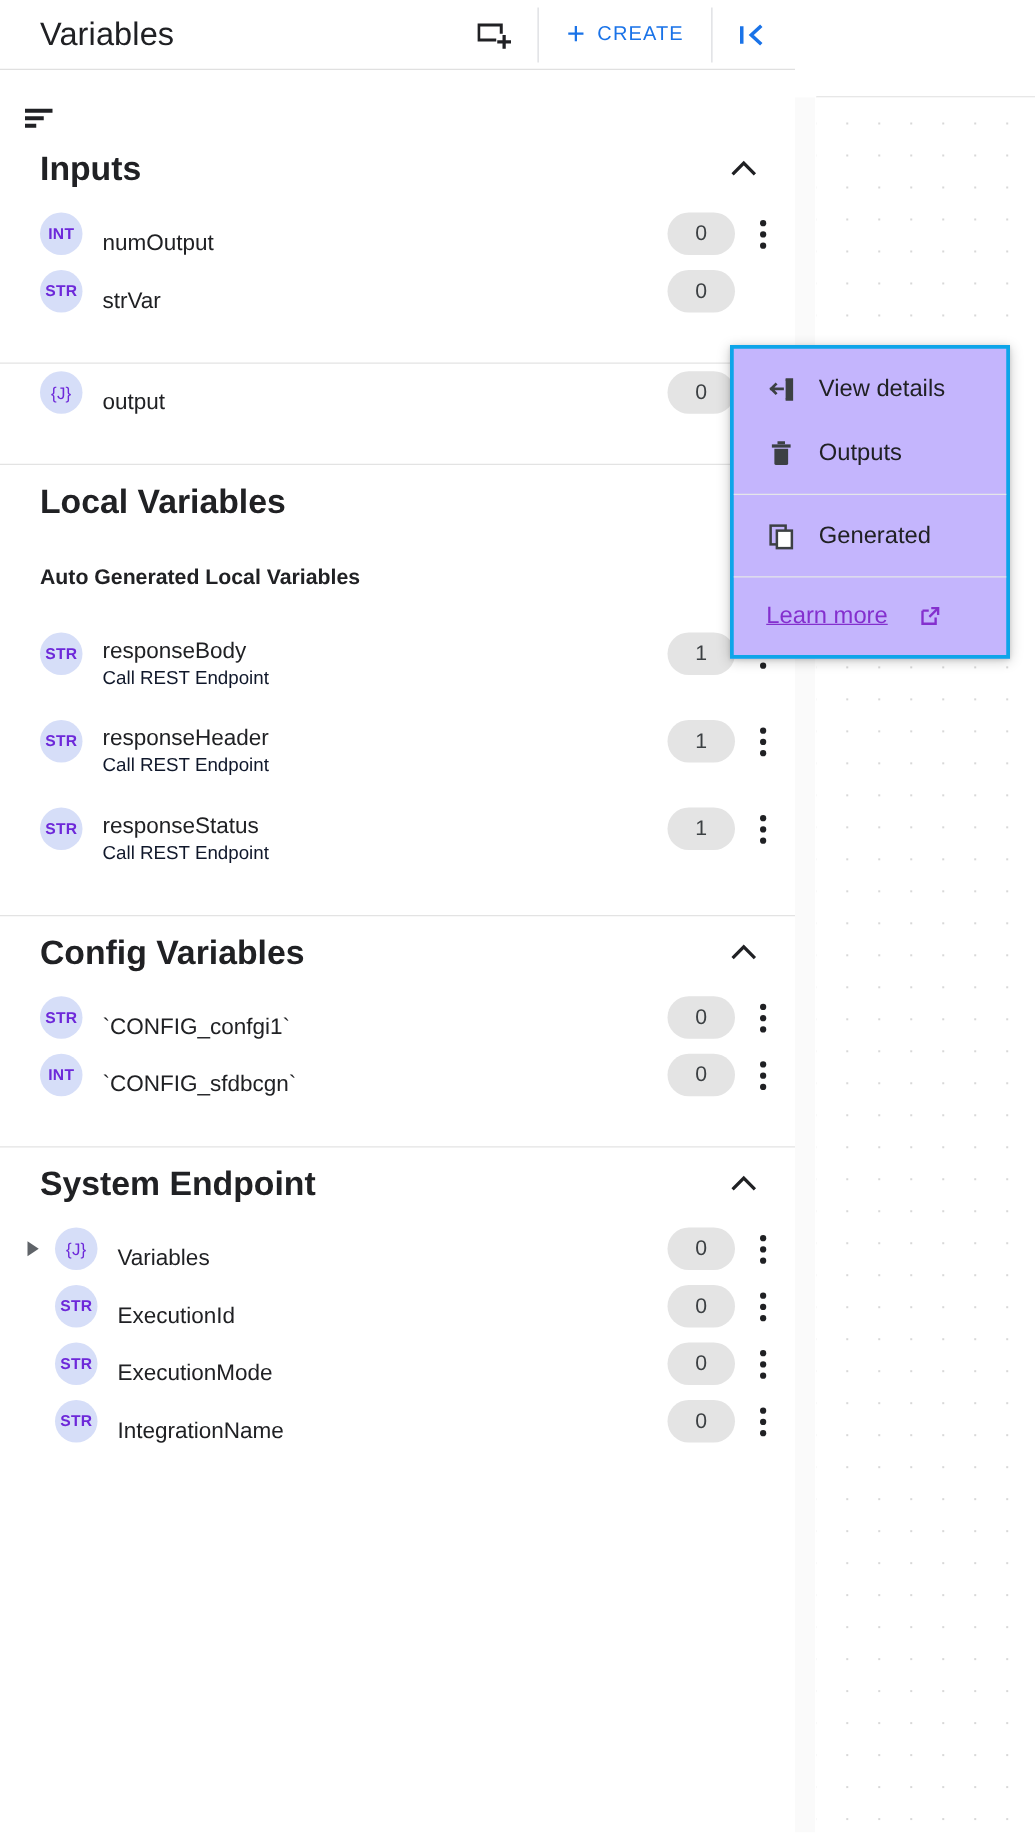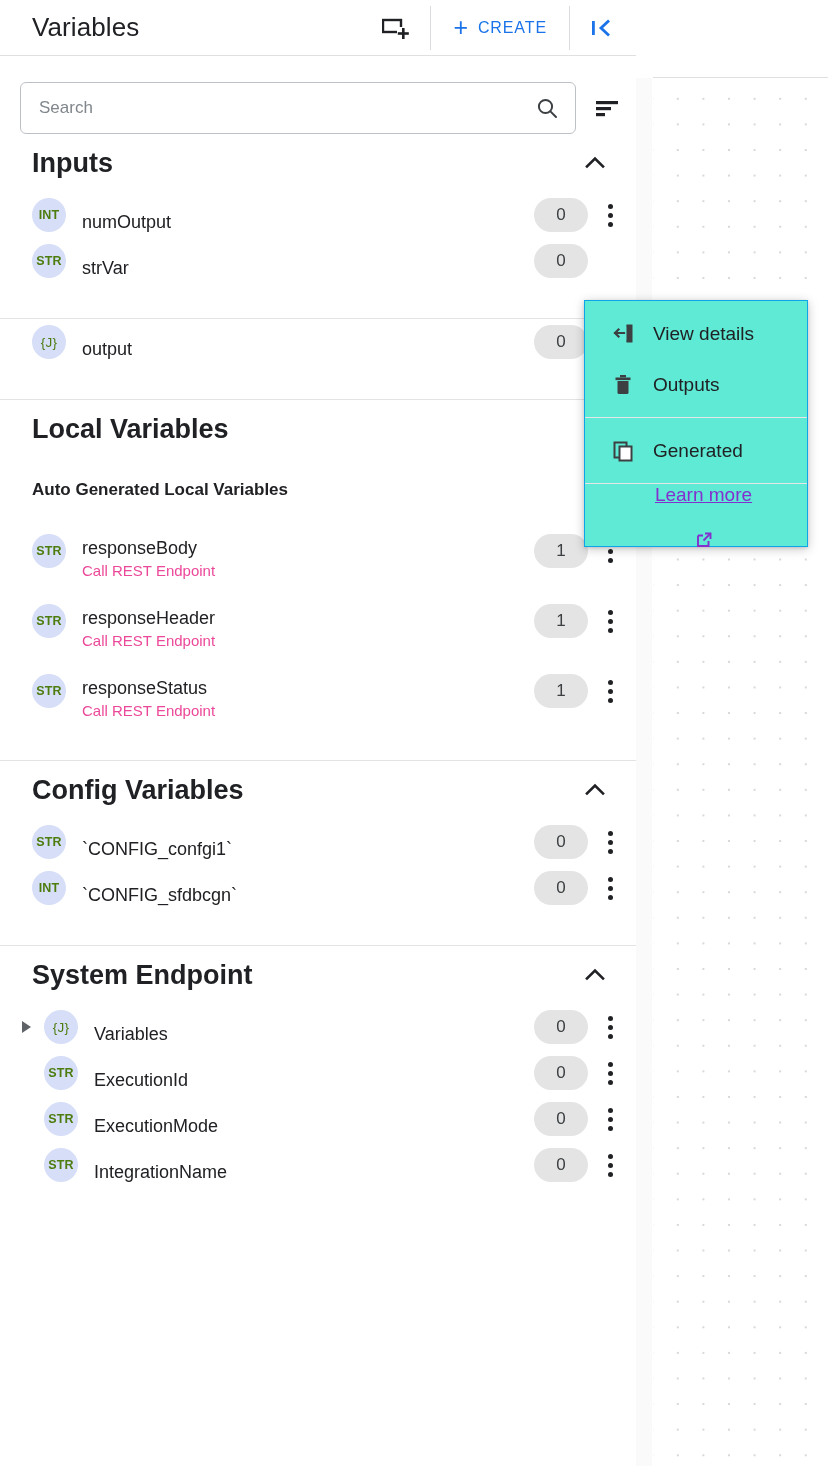--- a/index.html
+++ b/index.html
@@ -108,61 +108,61 @@
   .row .expander {
     width: 22px; display: flex; align-items: center; justify-content: flex-start;
     margin-left: -10px;
   }
   .tri {
     width: 0; height: 0; border-left: 9px solid #5f6368;
     border-top: 6px solid transparent; border-bottom: 6px solid transparent;
   }
   .badge {
     width: 34px; height: 34px; min-width: 34px; border-radius: 50%;
-    background: #d6def8; color: #4d7c0f;
+    background: #d6def8; color: #6d28d9;
     font-size: 12.5px; font-weight: 700; letter-spacing: .2px;
     display: flex; align-items: center; justify-content: center;
   }
   .badge.json { font-size: 13.5px; font-weight: 500; }
   .row-texts { margin-left: 16px; display: flex; flex-direction: column; justify-content: center; margin-top: 14px; }
   .row-name { font-size: 18px; color: #202124; line-height: 1.25; }
-  .row-sub { font-size: 15px; color: #ec4899; margin-top: 3px; }
+  .row-sub { font-size: 15px; color: #0f172a; margin-top: 3px; }
   .row-right {
     position: absolute; right: 12px; display: flex; align-items: center; gap: 8px;
   }
   .count-pill {
     min-width: 54px; height: 34px; border-radius: 17px; background: #e4e4e4;
     color: #3c4043; font-size: 17px;
     display: flex; align-items: center; justify-content: center; padding: 0 12px;
   }
   .kebab {
     width: 28px; height: 34px; display: flex; flex-direction: column;
     align-items: center; justify-content: center; gap: 4px; cursor: pointer;
   }
   .kebab i { width: 5px; height: 5px; border-radius: 50%; background: #202124; display: block; }
   .gap-md { height: 22px; }
   .gap-lg { height: 34px; }
 
   
   .menu {
-    position: absolute; left: 584px; top: 300px; width: 224px;
-    background: #5eead4; border: 1px solid #0ea5e9;
+    position: absolute; left: 584px; top: 276px; width: 224px;
+    background: #c4b5fd; border: 3px solid #0ea5e9;
     box-shadow: 0 2px 10px rgba(0,0,0,.22), 0 1px 3px rgba(0,0,0,.12);
     z-index: 40;
   }
   .menu-item {
     display: flex; align-items: center; gap: 18px;
     height: 51px; padding: 0 18px 0 26px; cursor: pointer;
     font-size: 19px; color: #202124;
   }
   .menu-sep { height: 1px; background: #e4e6e9; }
   .menu-group-pad { padding: 7px 0; }
   .learn-row {
     display: flex; align-items: center; gap: 24px;
-    height: 62px; padding: 0 11px 0 26px; flex-direction: column;
+    height: 62px; padding: 0 11px 0 26px;
   }
   .learn-link {
     color: #8430ce; font-size: 19px; text-decoration: underline; cursor: pointer;
   }
   svg { display: block; }
 </style>
 </head>
 <body>
 
 <div id="root">
@@ -206,29 +206,20 @@
             <svg width="26" height="26" viewBox="0 0 26 26">
               <rect x="4" y="6" width="2.8" height="14" fill="#1a73e8"></rect>
               <path d="M20 6.5 L13 13 L20 19.5" fill="none" stroke="#1a73e8" stroke-width="2.8" stroke-linecap="square" stroke-linejoin="miter"></path>
             </svg>
           </span>
         </div>
       </div>
     </div>
 
     <div class="search-row">
-      <div class="search-box">
-        <input class="search-input" type="text" placeholder="Search" style="">
-        <span>
-          <svg width="24" height="24" viewBox="0 0 24 24">
-            <circle cx="10.5" cy="10.5" r="6.6" fill="none" stroke="#3c4043" stroke-width="2"></circle>
-            <line x1="15.4" y1="15.4" x2="21" y2="21" stroke="#3c4043" stroke-width="2" stroke-linecap="round"></line>
-          </svg>
-        </span>
-      </div>
       <div class="sort-btn">
         <span>
           <svg width="28" height="24" viewBox="0 0 28 24">
             <rect x="2" y="5" width="22" height="3.2" fill="#202124"></rect>
             <rect x="2" y="11" width="15" height="3.2" fill="#202124"></rect>
             <rect x="2" y="17" width="9" height="3.2" fill="#202124"></rect>
           </svg>
         </span>
       </div>
     </div>

